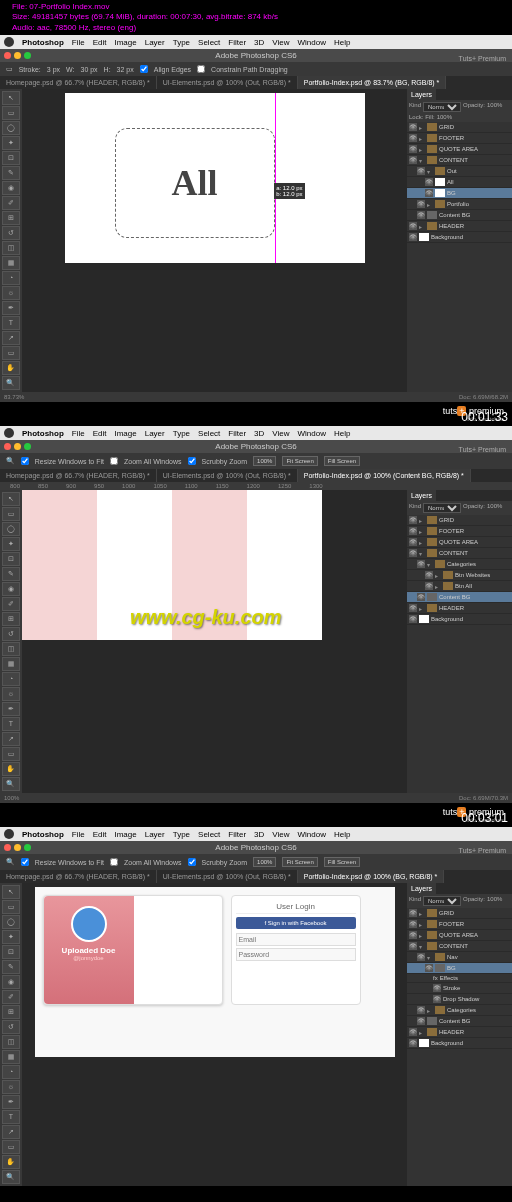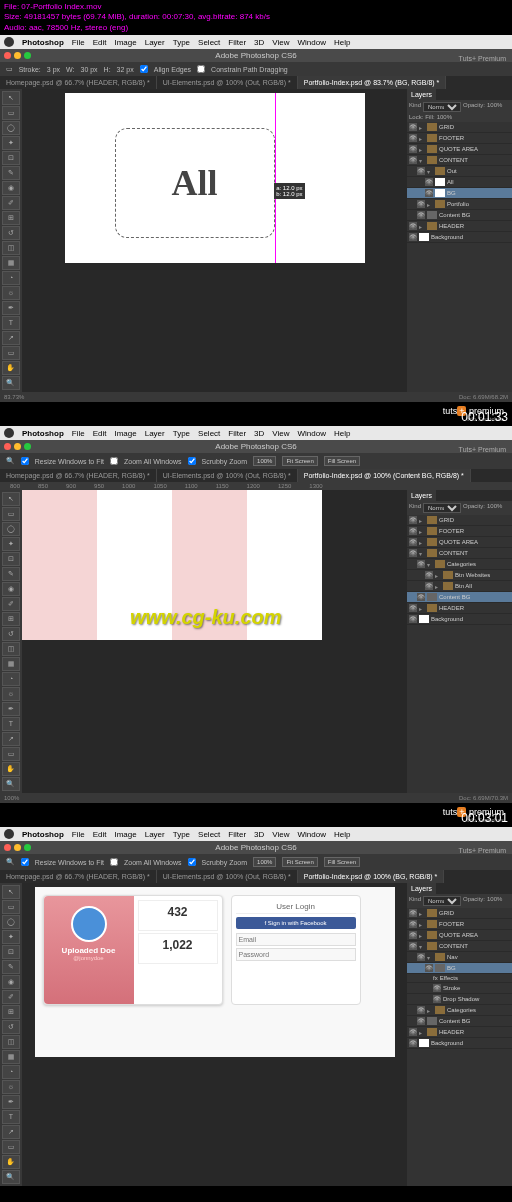--- a/index.html
+++ b/index.html
@@ -1,17 +1,17 @@
 <!DOCTYPE html>
 <html><head>
 <meta charset="utf-8">
 <style>
 *{margin:0;padding:0;box-sizing:border-box;font-family:Arial,sans-serif}
 body{width:512px;background:#000;color:#fff;font-size:8px}
-.fileinfo{background:#000;color:#f0f;padding:2px 4px;line-height:1.3}
+.fileinfo{background:#000;color:#f0f;padding:2px 12px;line-height:1.3}
 .ps-window{width:100%;background:#6d28d9;position:relative}
 .menubar{background:#e8e8e8;color:#000;display:flex;gap:8px;padding:2px 4px;font-size:8px;align-items:center}
 .menubar .apple{width:10px;height:10px;background:#333;border-radius:50%}
 .appname{font-weight:bold}
 .titlebar{background:#4a4a4a;color:#ccc;text-align:center;padding:2px;font-size:8px;position:relative}
 .traffic{position:absolute;left:4px;top:3px;display:flex;gap:3px}
 .traffic span{width:7px;height:7px;border-radius:50%;display:block}
 .tl-r{background:#ff5f56}.tl-y{background:#ffbd2e}.tl-g{background:#27c93f}
 .optbar{background:#383838;padding:3px 6px;font-size:7px;color:#bbb;display:flex;gap:6px;align-items:center}
 .optbar input[type=checkbox]{width:8px;height:8px}
@@ -465,30 +465,20 @@
         <div class="tool">🔍</div>
 </div>
 <div class="canvas-area">
 <div class="canvas3">
 <div class="book">
 <div class="book-left">
 <div class="avatar"></div>
 <div class="name">Uploaded Doe</div>
 <div class="handle">@jonnydoe</div>
 </div>
-<div class="book-right">
-<div class="stat">
-                <div class="num">432</div>
-                <div>Articles</div>
-              </div>
-<div class="stat">
-                <div class="num">1,022</div>
-                <div>Reviews</div>
-              </div>
-</div>
 </div>
 <div class="login">
 <div class="login-title">User Login</div>
 <div class="fb-btn"><span>f</span> <span>Sign in with Facebook</span></div>
 <input placeholder="Email" style="">
 <input placeholder="Password" style="">
 </div>
 </div>
 </div>
 <div class="panels">

